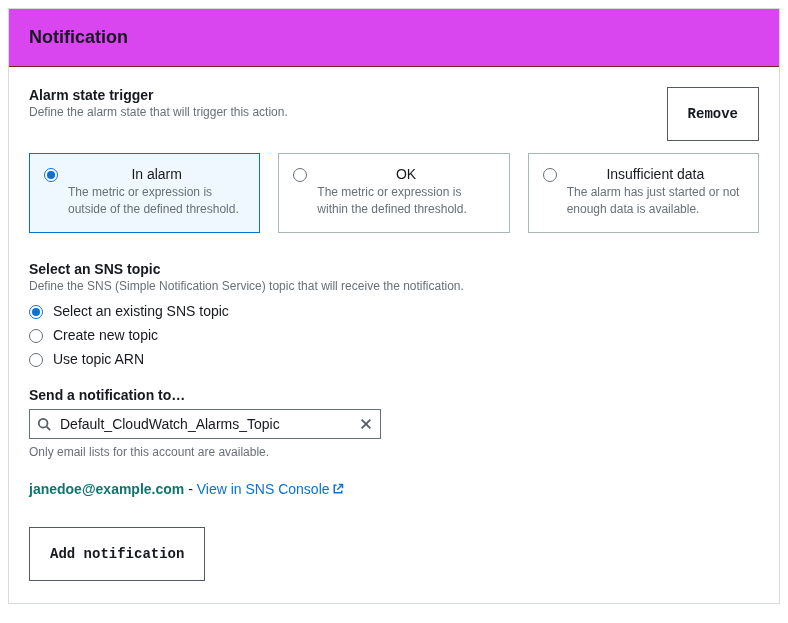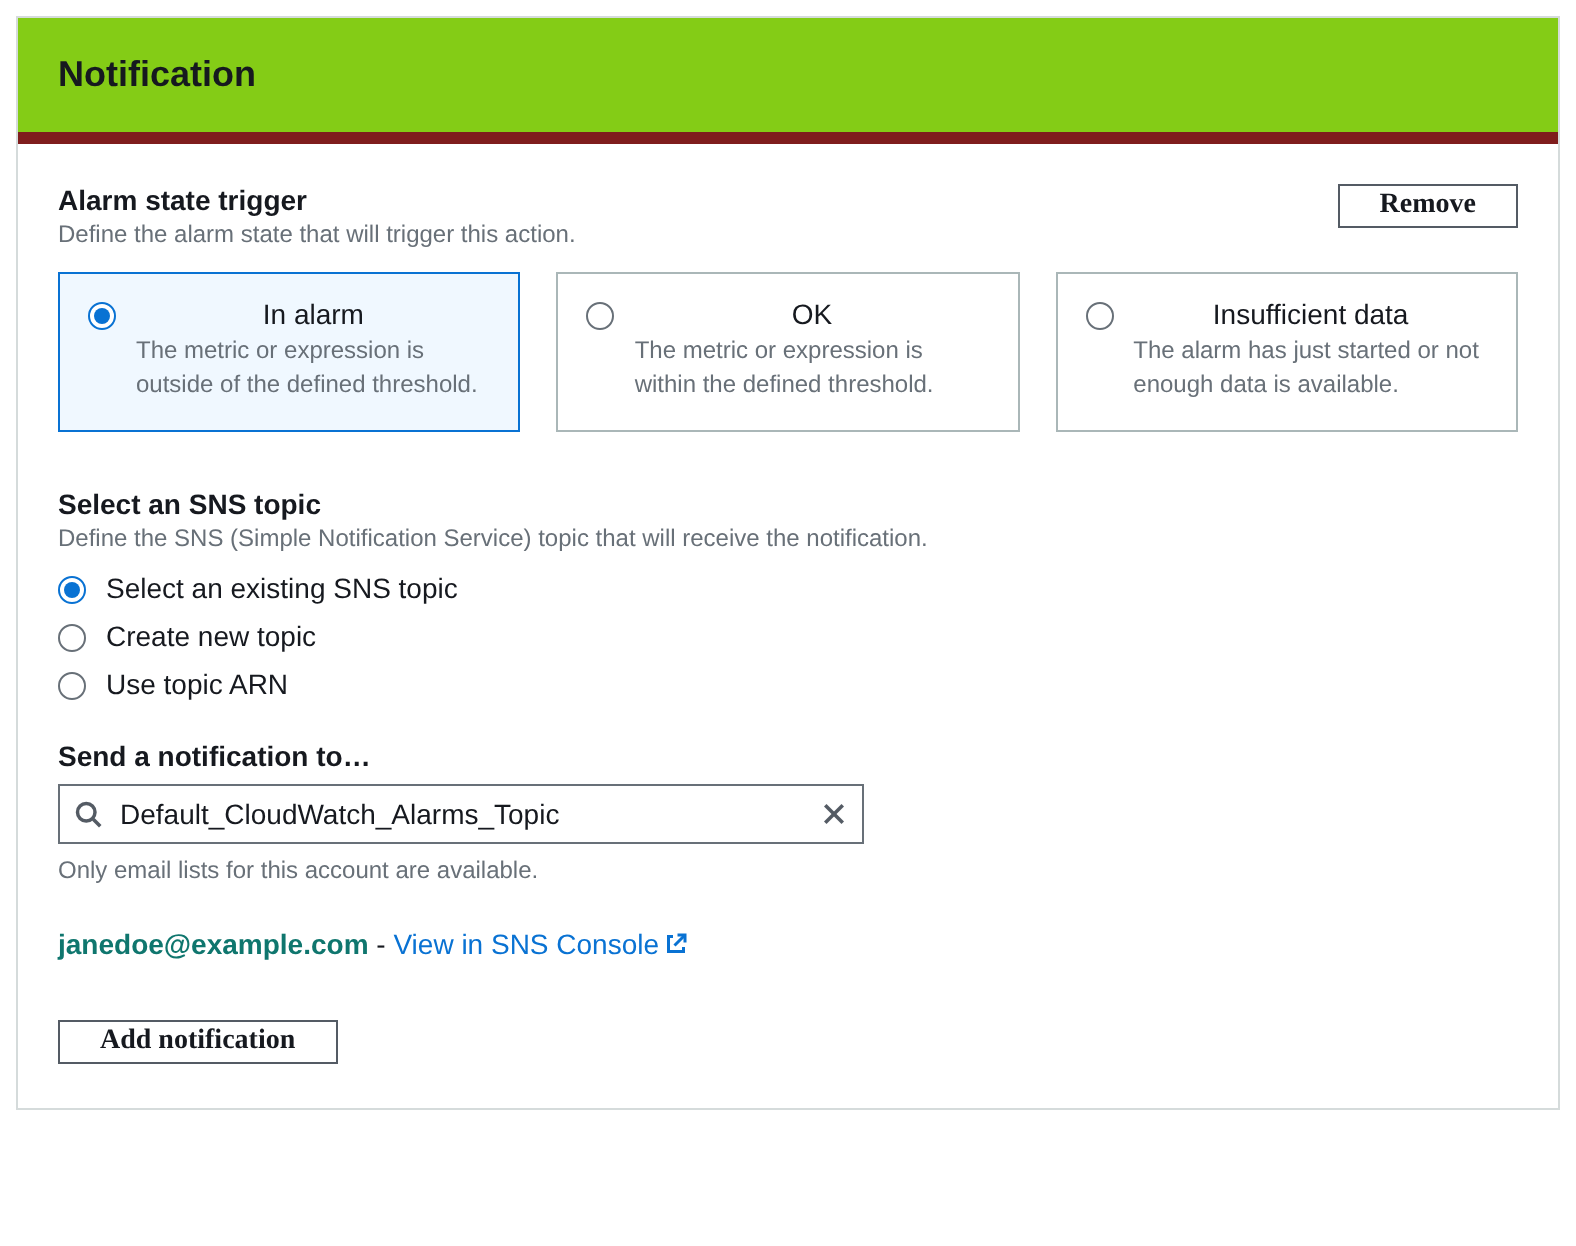--- a/index.html
+++ b/index.html
@@ -14,22 +14,22 @@
       font-size: 14px;
       color: #16191f;
     }
     .panel {
       border: 1px solid #d5dbdb;
       background: #fff;
       width: 772px;
     }
     .panel-header {
       padding: 18px 20px;
-      border-bottom: 6px solid #7f1d1d;
-      background: #84cc16;
+      border-bottom: 1px solid #7f1d1d;
+      background: #d946ef;
     }
     .panel-header h2 {
       font-size: 18px;
       font-weight: 700;
       color: #16191f;
     }
     .panel-body {
       padding: 20px 20px 22px 20px;
     }
     .row-top {
@@ -44,26 +44,26 @@
       color: #16191f;
     }
     .section-desc {
       font-size: 12px;
       color: #687078;
       margin-top: 2px;
     }
     .btn {
       border: 1px solid #545b64;
       background: #fff;
-      padding: 2px 20px;
+      padding: 18px 20px;
       font-size: 14px;
       font-weight: 700;
       color: #16191f;
       cursor: pointer;
-      font-family: Liberation Serif, serif;
+      font-family: Liberation Mono, monospace;
     }
     .cards {
       display: flex;
       gap: 18px;
       margin-bottom: 28px;
     }
     .card {
       flex: 1;
       border: 1px solid #aab7b8;
       padding: 12px 14px 14px 14px;
@@ -131,21 +131,21 @@
       align-items: flex-start;
       gap: 10px;
       cursor: pointer;
     }
     .radio-item-label {
       font-size: 14px;
       color: #16191f;
     }
     .input-wrapper {
       position: relative;
-      width: 403px;
+      width: 352px;
       margin-top: 6px;
     }
     .input-field {
       width: 100%;
       padding: 6px 34px 6px 30px;
       border: 1px solid #687078;
       font-size: 14px;
       font-family: inherit;
       color: #16191f;
     }

